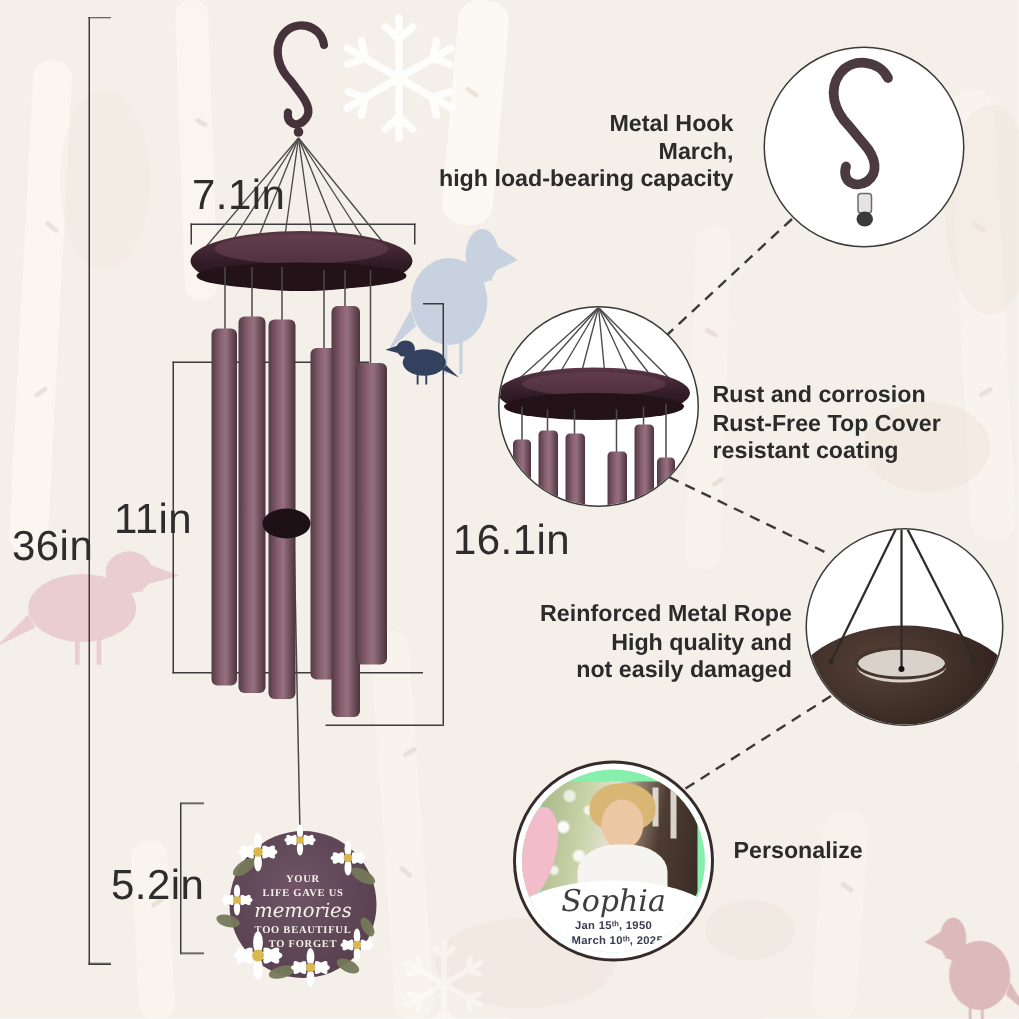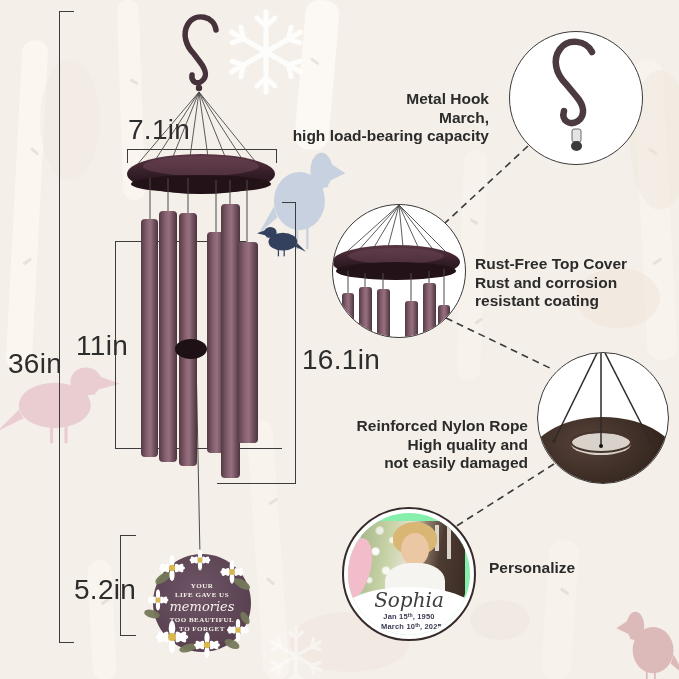--- a/index.html
+++ b/index.html
@@ -13,21 +13,21 @@
   .bracket{position:absolute;border:0 solid #3c3c3c;z-index:1;}
   .b36{left:59px;top:11px;width:14px;height:630px;border-left-width:1.5px;border-top-width:1.5px;border-bottom-width:1.5px;}
   .b71{left:127px;top:149px;width:148px;height:13px;border-top-width:1.5px;border-left-width:1.5px;border-right-width:1.5px;}
   .b11a{left:115px;top:241px;width:130px;height:207px;border-left-width:1.5px;border-top-width:1.5px;}
   .b11b{left:115px;top:448px;width:167px;height:0;border-top-width:1.5px;}
   .b161a{left:282px;top:202px;width:13px;height:281px;border-right-width:1.5px;border-top-width:1.5px;}
   .b161b{left:217px;top:483px;width:78px;height:0;border-top-width:1.5px;}
   .b52{left:120px;top:535px;width:15px;height:99px;border-left-width:1.5px;border-top-width:1.5px;border-bottom-width:1.5px;}
   
   .ctext{position:absolute;font-weight:bold;font-size:15.5px;line-height:18.5px;white-space:nowrap;color:#2b2b2b;z-index:5;}
-  .ctext.right{text-align:right;margin-top:16px;}
+  .ctext.right{text-align:right;}
   
   .ccircle{position:absolute;width:132px;height:132px;border-radius:50%;background:#fff;
            border:1.6px solid #3a3a3a;overflow:hidden;z-index:5;}
   .c1{left:509px;top:31px;}
   .c2{left:332px;top:204px;}
   .c3{left:537px;top:352px;width:130px;height:130px;}
   .c4{left:342px;top:507px;width:130px;height:130px;border:2.2px solid #362b2b;}
   
   .medallion{position:absolute;left:4px;top:4px;width:122px;height:122px;border-radius:50%;background:#86efac;overflow:hidden;}
   .photo{position:absolute;left:13px;top:8px;width:104px;height:80px;border-radius:8px;overflow:hidden;
@@ -263,22 +263,22 @@
     <svg width="132" height="132" viewBox="0 0 132 132">
       <g>
         <path d="M 82 20 C 76 8 58 6 50 17 C 42 28 46 42 56 52 L 66 64 C 74 73 76 83 68 89 C 60 94 51 89 54 79" fill="none" stroke="#4b3a40" stroke-width="6.5" stroke-linecap="round"></path>
         <rect x="62" y="97" width="9" height="13" rx="2" fill="#e6e4e2" stroke="#6b6b6b"></rect>
         <ellipse cx="66.5" cy="114" rx="5.5" ry="5" fill="#3a3a3a"></ellipse>
       </g>
     </svg>
   </div>
 
   <div class="ctext" style="left:475px;top:255px;">
+    <div>Rust and corrosion</div>
     <div>Rust-Free Top Cover</div>
-    <div>Rust and corrosion</div>
     <div>resistant coating</div>
   </div>
   <div class="ccircle c2">
     <svg width="132" height="132" viewBox="0 0 132 132">
       <g stroke="#4a4a4a" stroke-width=".9">
         <line x1="66" y1="0" x2="8" y2="52"></line>
           <line x1="66" y1="0" x2="24" y2="47"></line>
         <line x1="66" y1="0" x2="40" y2="44"></line>
           <line x1="66" y1="0" x2="55" y2="42"></line>
         <line x1="66" y1="0" x2="70" y2="42"></line>
@@ -313,21 +313,21 @@
         <rect x="26" y="82" width="13" height="56" rx="3"></rect>
         <rect x="44" y="84" width="13" height="54" rx="3"></rect>
         <rect x="72" y="96" width="13" height="42" rx="3"></rect>
         <rect x="90" y="78" width="13" height="60" rx="3"></rect>
         <rect x="105" y="100" width="12" height="38" rx="3"></rect>
       </g>
     </svg>
   </div>
 
   <div class="ctext right" style="right:151px;top:401px;">
-    <div>Reinforced Nylon Rope</div>
+    <div>Reinforced Metal Rope</div>
     <div>High quality and</div>
     <div>not easily damaged</div>
   </div>
   <div class="ccircle c3">
     <svg width="130" height="130" viewBox="0 0 130 130">
       <radialGradient id="donutG" cx=".4" cy=".25" r=".9">
         <stop offset="0" stop-color="#57433a"></stop>
           <stop offset=".55" stop-color="#33251e"></stop>
           <stop offset="1" stop-color="#1c120d"></stop>
       </radialGradient>

